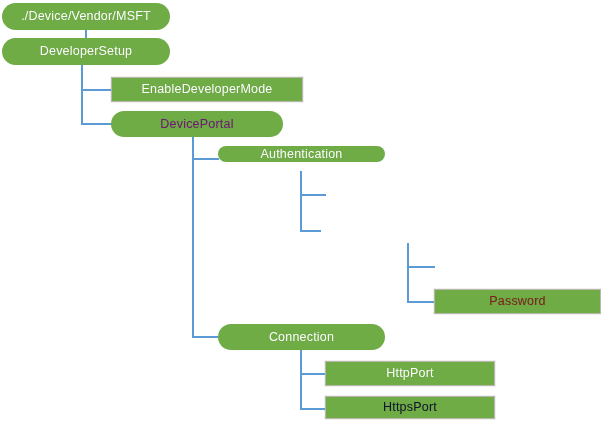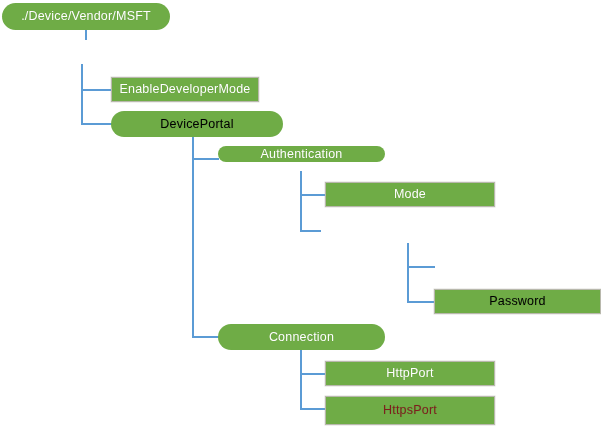--- a/index.html
+++ b/index.html
@@ -69,37 +69,37 @@
     <div class="conn h" style="left: 300px; top: 230px; width: 21px; background: rgb(91, 155, 213);"></div>
     <div class="conn v" style="left: 407px; top: 243px; height: 60px; background: rgb(91, 155, 213);"></div>
     <div class="conn h" style="left: 407px; top: 266px; width: 28px; background: rgb(91, 155, 213);"></div>
     <div class="conn h" style="left: 407px; top: 301px; width: 28px; background: rgb(91, 155, 213);"></div>
     <div class="conn v" style="left: 300px; top: 349px; height: 60px; background: rgb(91, 155, 213);"></div>
     <div class="conn h" style="left: 300px; top: 373px; width: 26px; background: rgb(91, 155, 213);"></div>
     <div class="conn h" style="left: 300px; top: 408px; width: 26px; background: rgb(91, 155, 213);"></div>
     <div class="node pill" style="left: 2px; top: 3px; width: 168px; height: 27px; background: rgb(111, 172, 70); color: rgb(255, 255, 255);">
       <span class="label">./Device/Vendor/MSFT</span>
     </div>
-    <div class="node rect" style="left: 111px; top: 77px; width: 148px; height: 25px; background: rgb(111, 172, 70); color: rgb(255, 255, 255); border-color: rgb(184, 184, 172);">
+    <div class="node pill" style="left: 2px; top: 38px; width: 168px; height: 27px; background: rgb(111, 172, 70); color: rgb(255, 255, 255);">
+      <span class="label">DeveloperSetup</span>
+    </div>
+    <div class="node rect" style="left: 111px; top: 77px; width: 192px; height: 25px; background: rgb(111, 172, 70); color: rgb(255, 255, 255); border-color: rgb(184, 184, 172);">
       <span class="label">EnableDeveloperMode</span>
     </div>
-    <div class="node pill" style="left: 111px; top: 111px; width: 172px; height: 26px; background: rgb(111, 172, 70); color: #000000;">
+    <div class="node pill" style="left: 111px; top: 111px; width: 172px; height: 26px; background: rgb(111, 172, 70); color: #701a75;">
       <span class="label">DevicePortal</span>
     </div>
     <div class="node pill" style="left: 218px; top: 146px; width: 167px; height: 16px; background: rgb(111, 172, 70); color: rgb(255, 255, 255);">
       <span class="label">Authentication</span>
     </div>
-    <div class="node rect" style="left: 325px; top: 182px; width: 170px; height: 25px; background: rgb(111, 172, 70); color: rgb(255, 255, 255); border-color: rgb(184, 184, 172);">
-      <span class="label">Mode</span>
-    </div>
-    <div class="node rect" style="left: 434px; top: 289px; width: 167px; height: 25px; background: rgb(111, 172, 70); color: #000000; border-color: rgb(184, 184, 172);">
+    <div class="node rect" style="left: 434px; top: 289px; width: 167px; height: 25px; background: rgb(111, 172, 70); color: #7f1d1d; border-color: rgb(184, 184, 172);">
       <span class="label">Password</span>
     </div>
     <div class="node rect" style="left: 325px; top: 361px; width: 170px; height: 25px; background: rgb(111, 172, 70); color: rgb(255, 255, 255); border-color: rgb(184, 184, 172);">
       <span class="label">HttpPort</span>
     </div>
     <div class="node pill" style="left: 218px; top: 324px; width: 167px; height: 26px; background: rgb(111, 172, 70); color: rgb(255, 255, 255);">
       <span class="label">Connection</span>
     </div>
-    <div class="node rect" style="left: 325px; top: 396px; width: 170px; height: 29px; background: rgb(111, 172, 70); color: #7f1d1d; border-color: rgb(184, 184, 172);">
+    <div class="node rect" style="left: 325px; top: 396px; width: 170px; height: 23px; background: rgb(111, 172, 70); color: #0f172a; border-color: rgb(184, 184, 172);">
       <span class="label">HttpsPort</span>
     </div>
   </div>
 
 </body></html>

